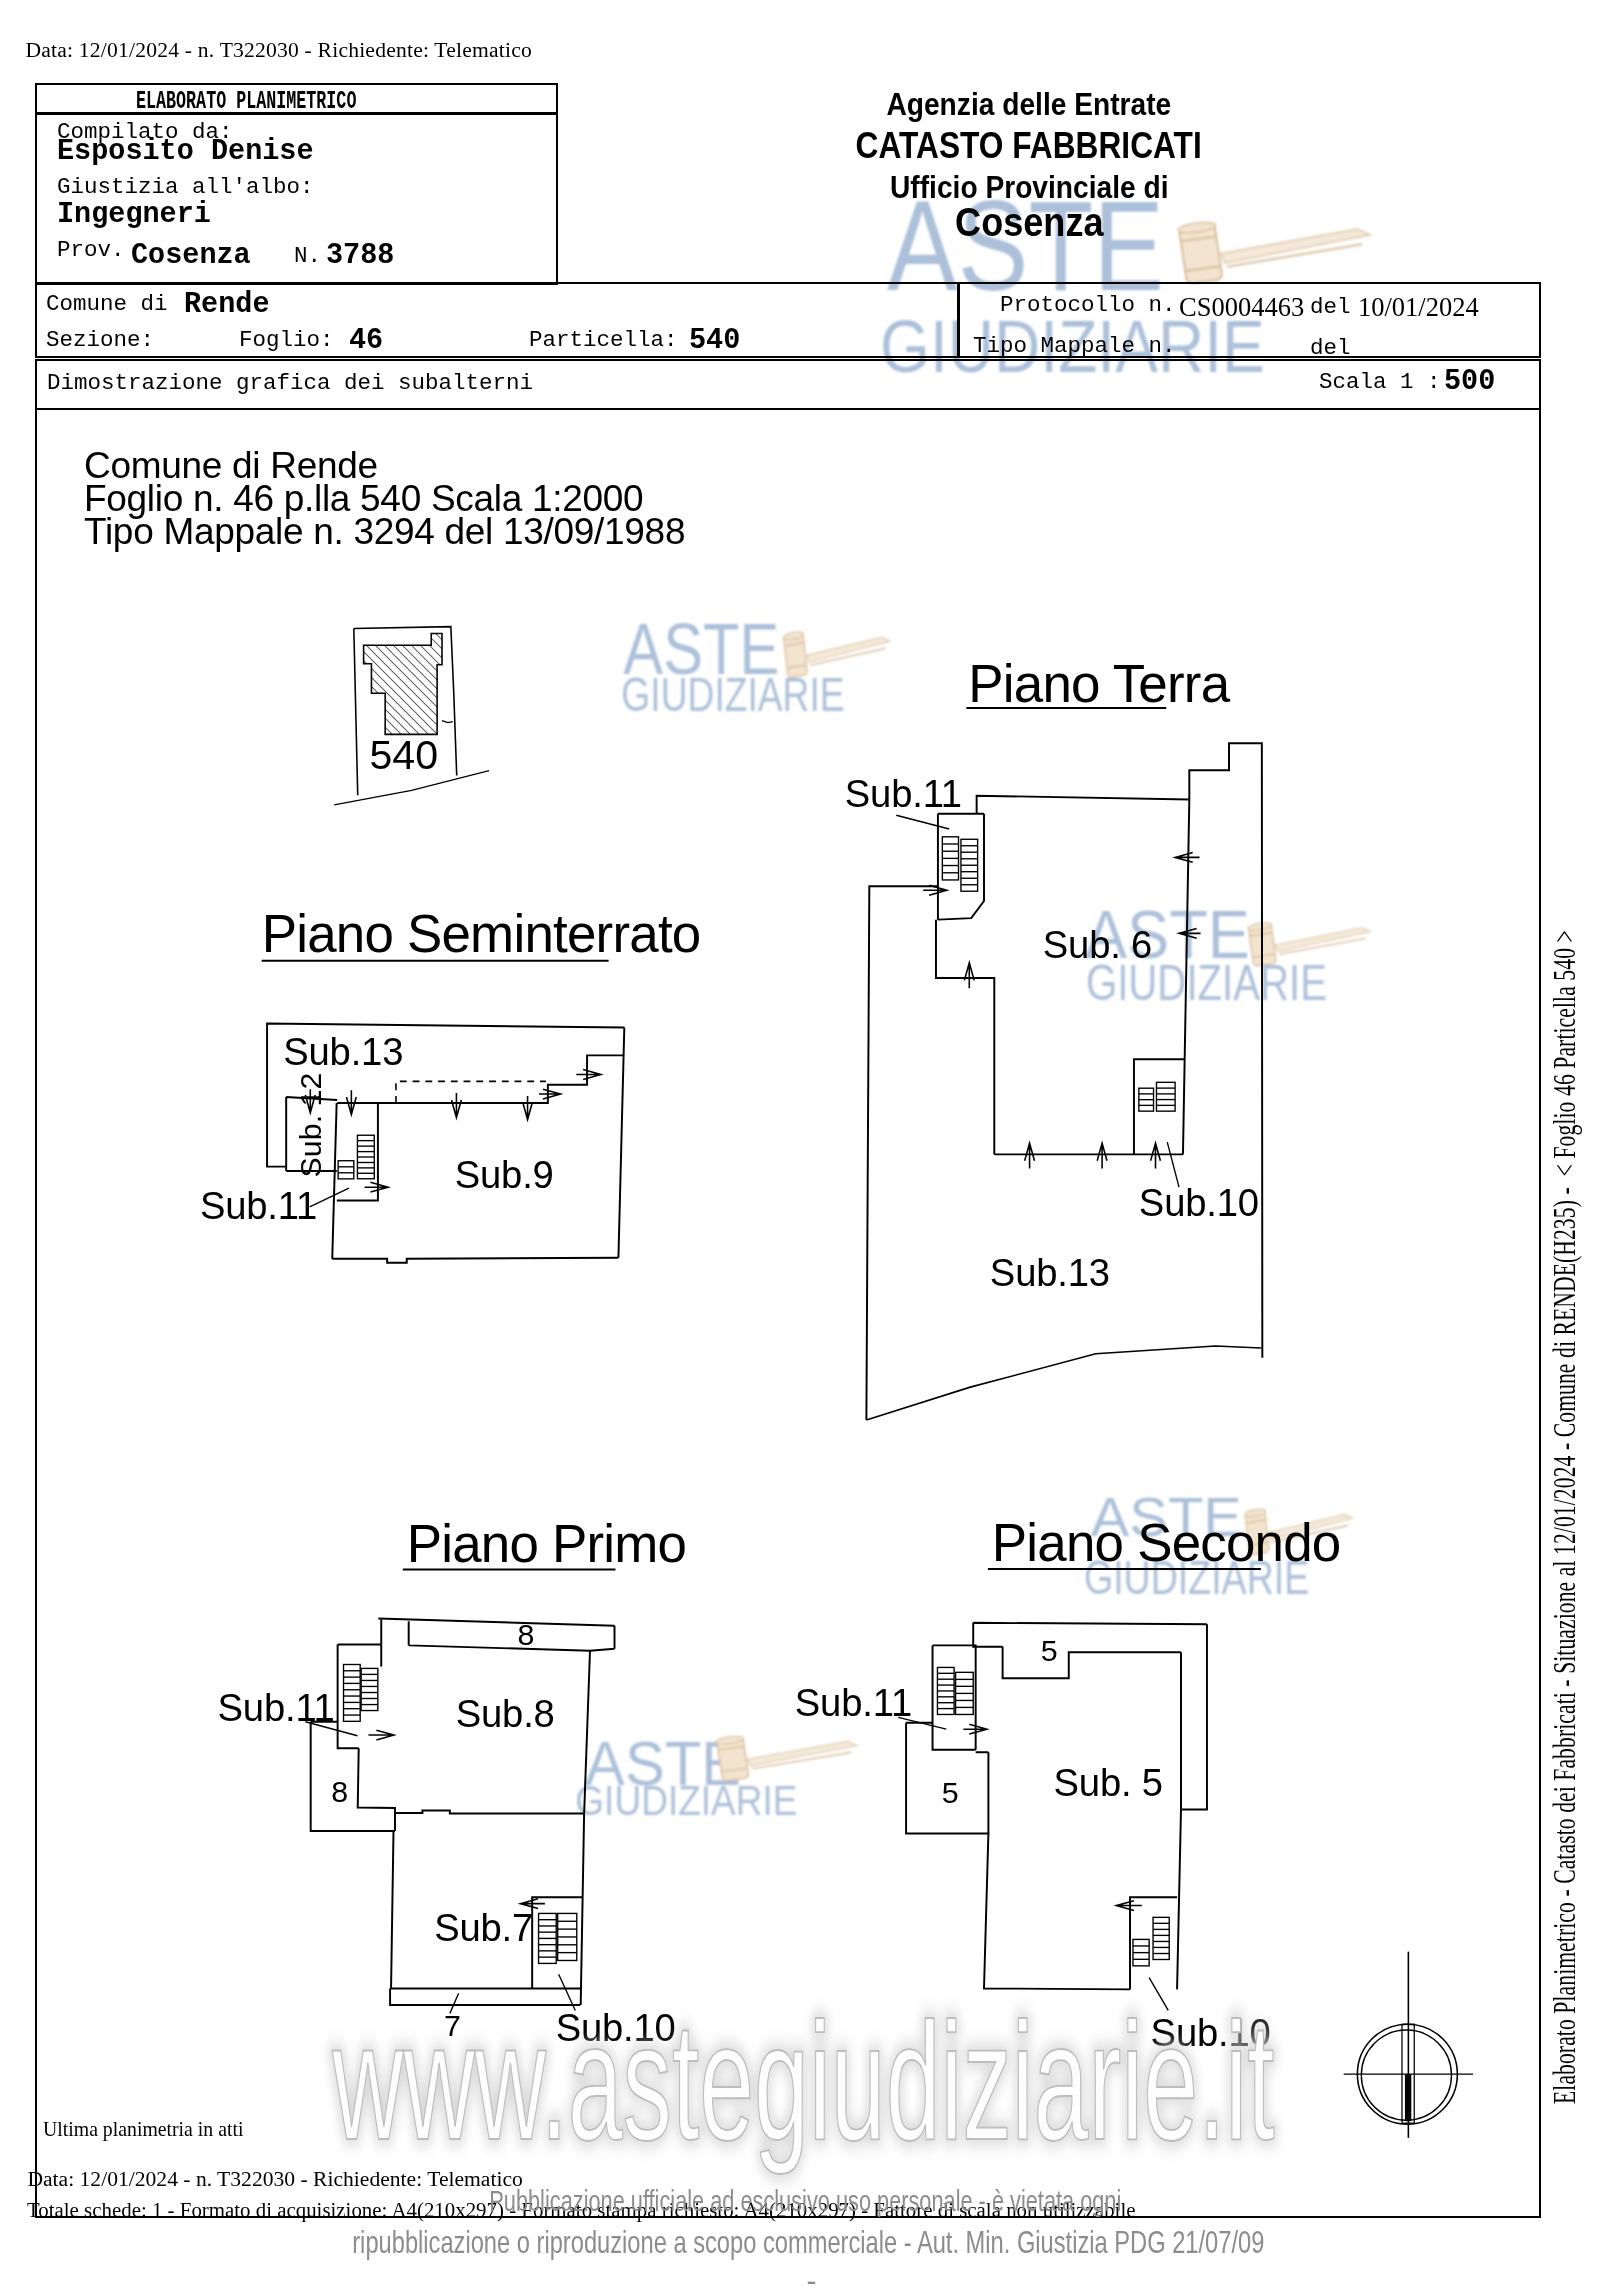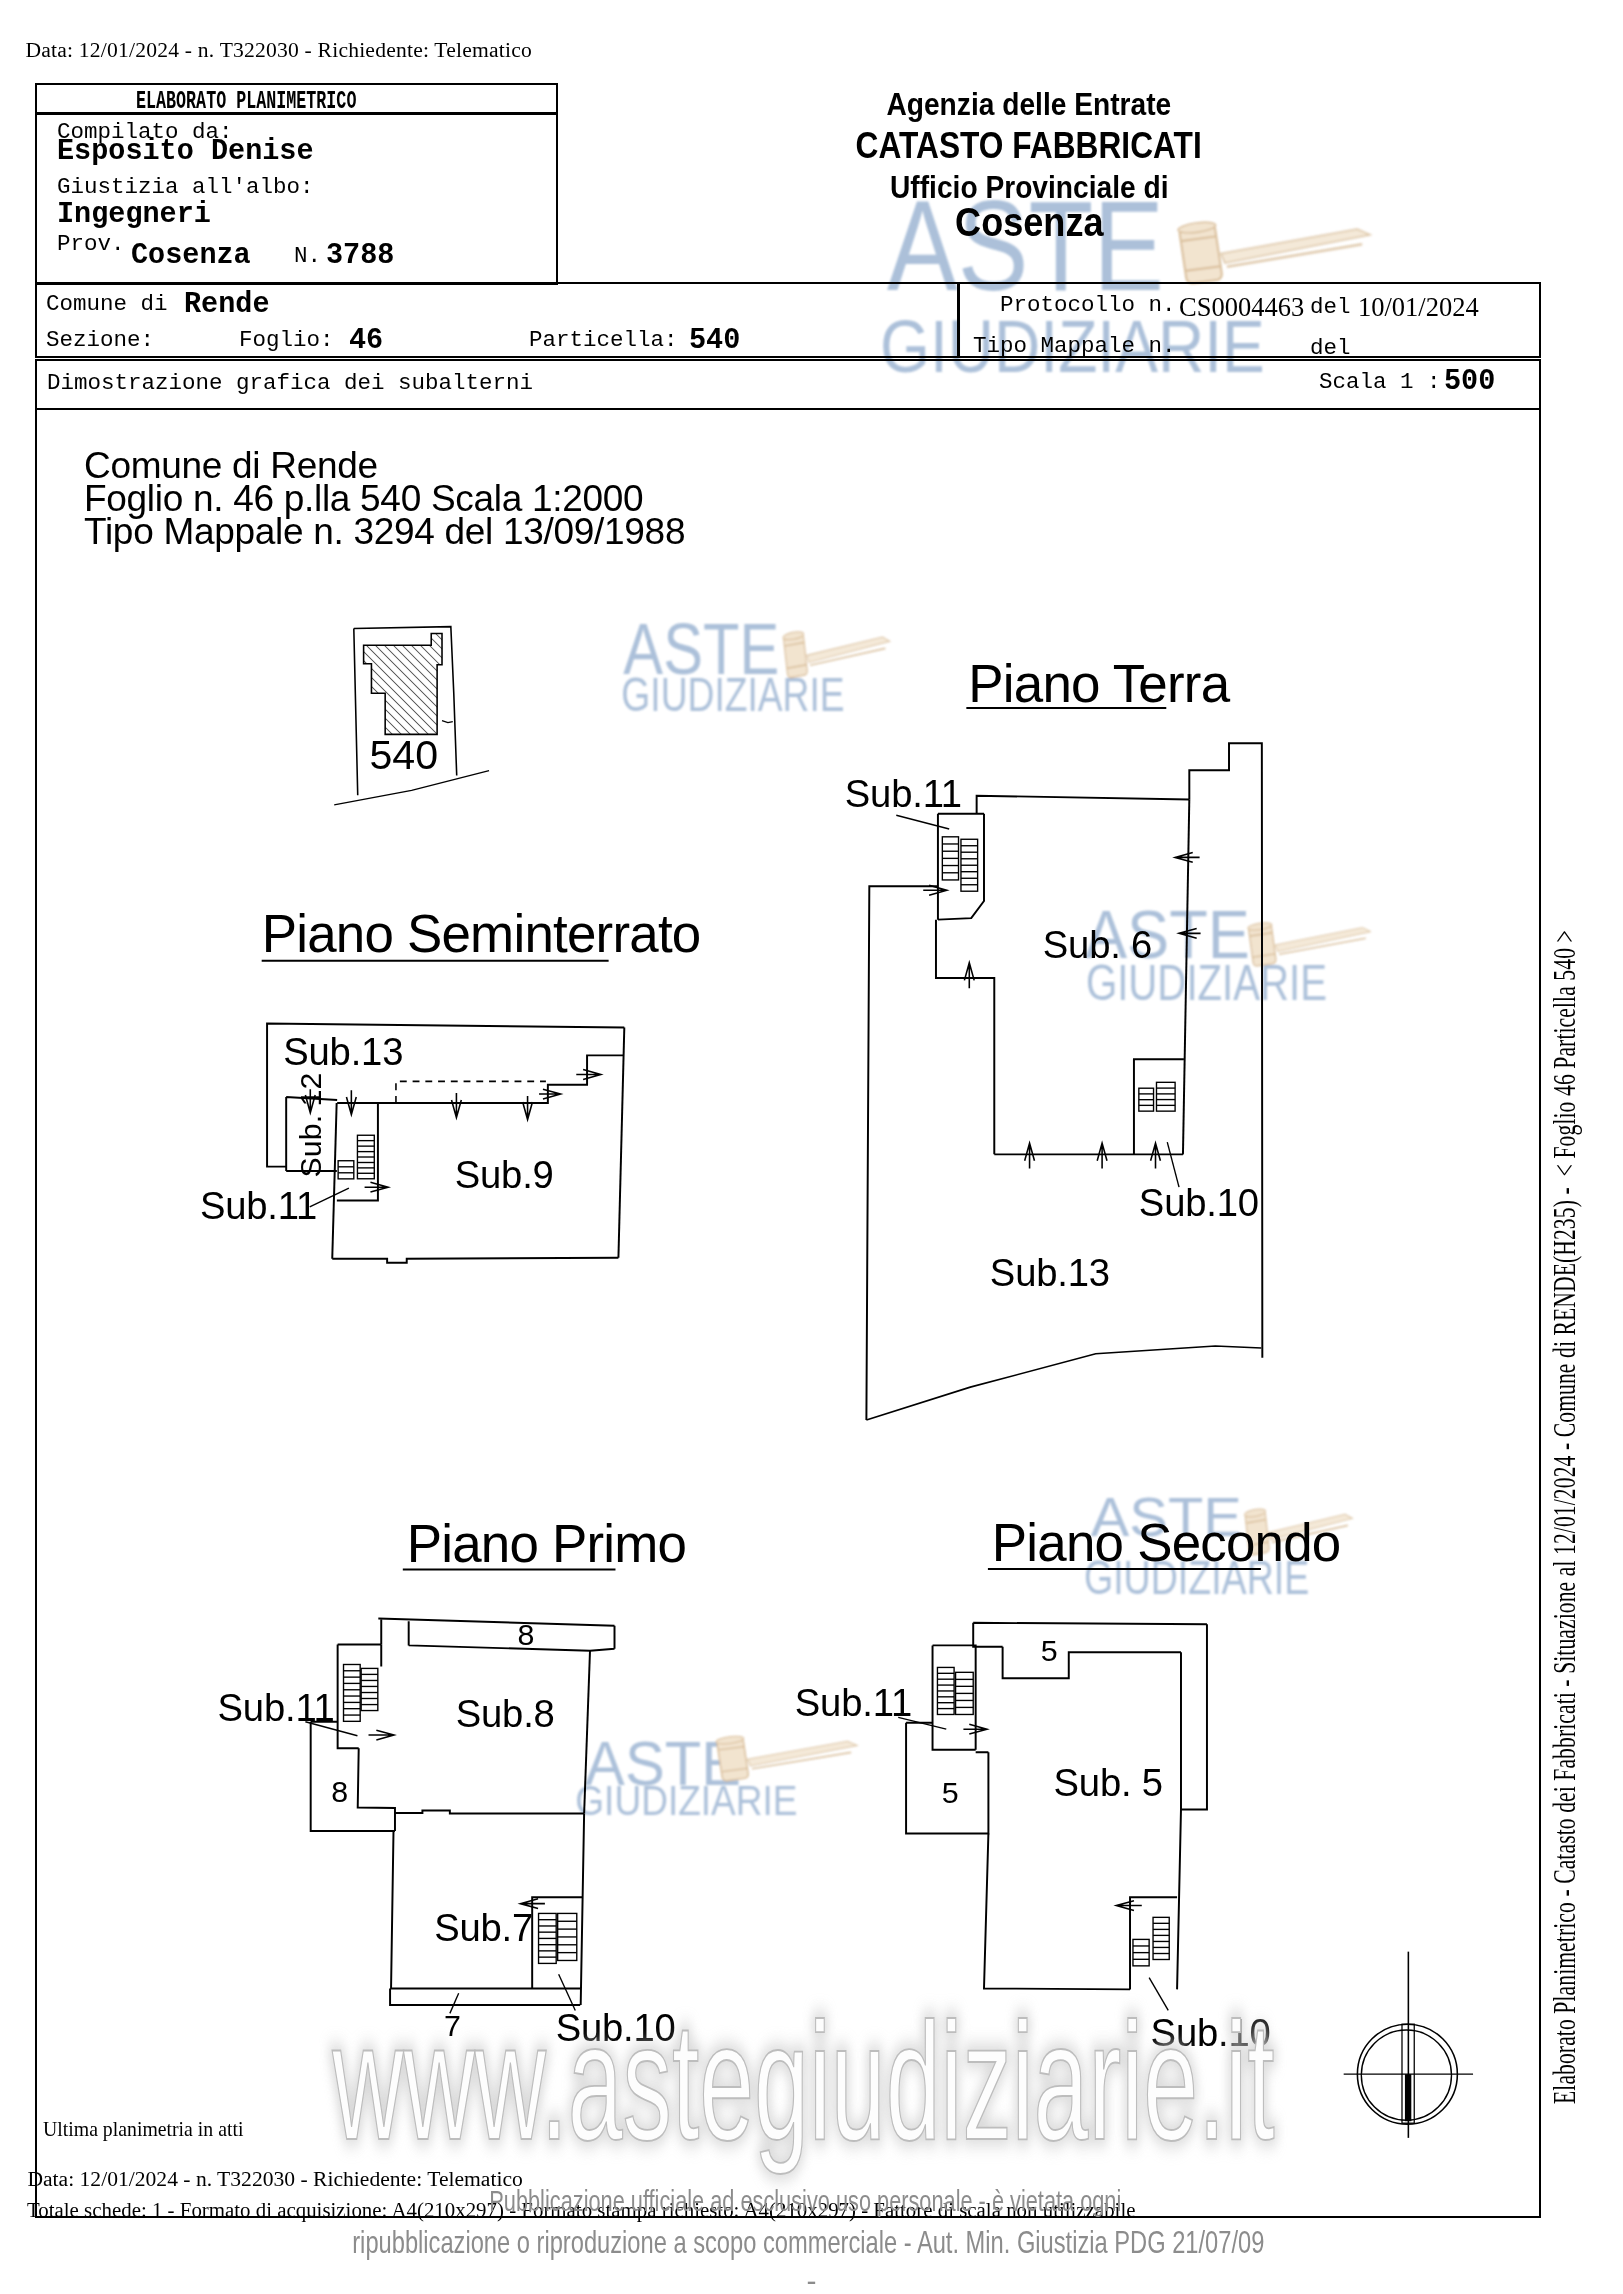--- a/index.html
+++ b/index.html
@@ -82,21 +82,21 @@
 <div class="abs" style="left:35px;top:112px;width:523px;height:2.9px;background:#000;"></div>
 
 <div class="abs mono" style="left:122px;top:86px;font-size:26.5px;font-weight:bold;margin-left:14px;"><span class="sx" style="transform:scaleX(0.63);">ELABORATO PLANIMETRICO</span></div>
 
 <div class="abs mono" style="left:57px;top:119px;font-size:22.5px;"><span class="sx" style="transform:scaleX(1.0);">Compilato da:</span></div>
 <div class="abs mono" style="left:57px;top:134px;font-size:30px;font-weight:bold;"><span class="sx" style="transform:scaleX(0.95);">Esposito Denise</span></div>
 
 <div class="abs mono" style="left:57px;top:174px;font-size:22.5px;"><span class="sx" style="transform:scaleX(1.0);">Giustizia all'albo:</span></div>
 <div class="abs mono" style="left:57px;top:197px;font-size:30px;font-weight:bold;"><span class="sx" style="transform:scaleX(0.95);">Ingegneri</span></div>
 
-<div class="abs mono" style="left:57px;top:231px;font-size:22.5px;"><span class="sx" style="transform:scaleX(1.0);">Prov.</span></div>
+<div class="abs mono" style="left:57px;top:237px;font-size:22.5px;"><span class="sx" style="transform:scaleX(1.0);">Prov.</span></div>
 <div class="abs mono" style="left:131px;top:238px;font-size:30px;font-weight:bold;"><span class="sx" style="transform:scaleX(0.95);">Cosenza</span></div>
 <div class="abs mono" style="left:294px;top:243px;font-size:22.5px;"><span class="sx" style="transform:scaleX(1.0);">N.</span></div>
 <div class="abs mono" style="left:326px;top:238px;font-size:30px;font-weight:bold;"><span class="sx" style="transform:scaleX(0.95);">3788</span></div>
 
 <div class="abs sans" style="left:735px;top:86px;width:588px;text-align:center;font-size:32px;font-weight:bold;"><span style="display:inline-block;transform:scaleX(0.88);transform-origin:50% 50%;">Agenzia delle Entrate</span></div>
 <div class="abs sans" style="left:735px;top:125px;width:588px;text-align:center;font-size:36px;font-weight:bold;"><span style="display:inline-block;transform:scaleX(0.88);transform-origin:50% 50%;">CATASTO FABBRICATI</span></div>
 <div class="abs sans" style="left:735px;top:169px;width:588px;text-align:center;font-size:32px;font-weight:bold;"><span style="display:inline-block;transform:scaleX(0.88);transform-origin:50% 50%;">Ufficio Provinciale di</span></div>
 <div class="abs sans" style="left:735px;top:199px;width:588px;text-align:center;font-size:41px;font-weight:bold;"><span style="display:inline-block;transform:scaleX(0.88);transform-origin:50% 50%;">Cosenza</span></div>
 
 <div class="abs" style="left:35px;top:282px;width:1506px;height:76px;border:2.9px solid #000;"></div>

